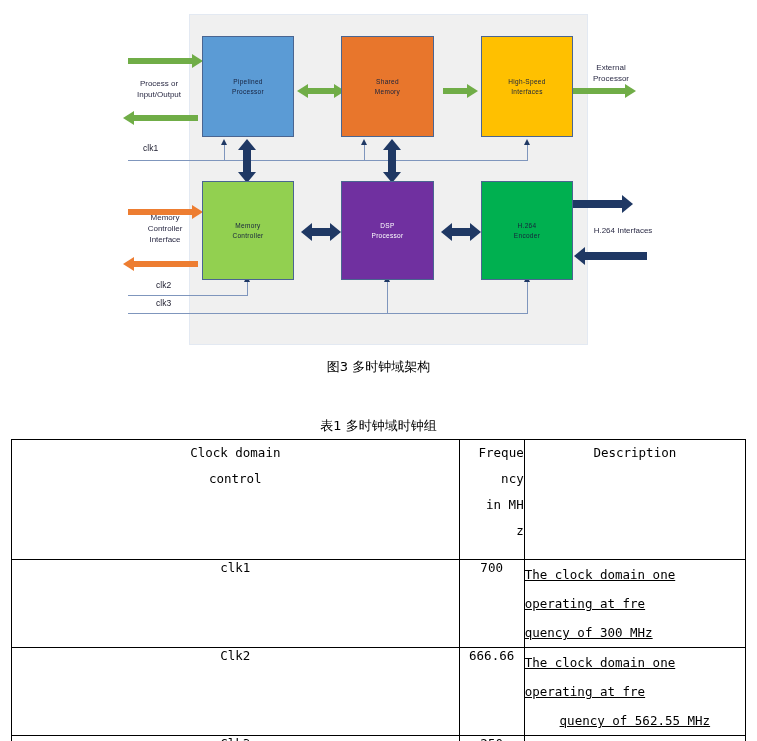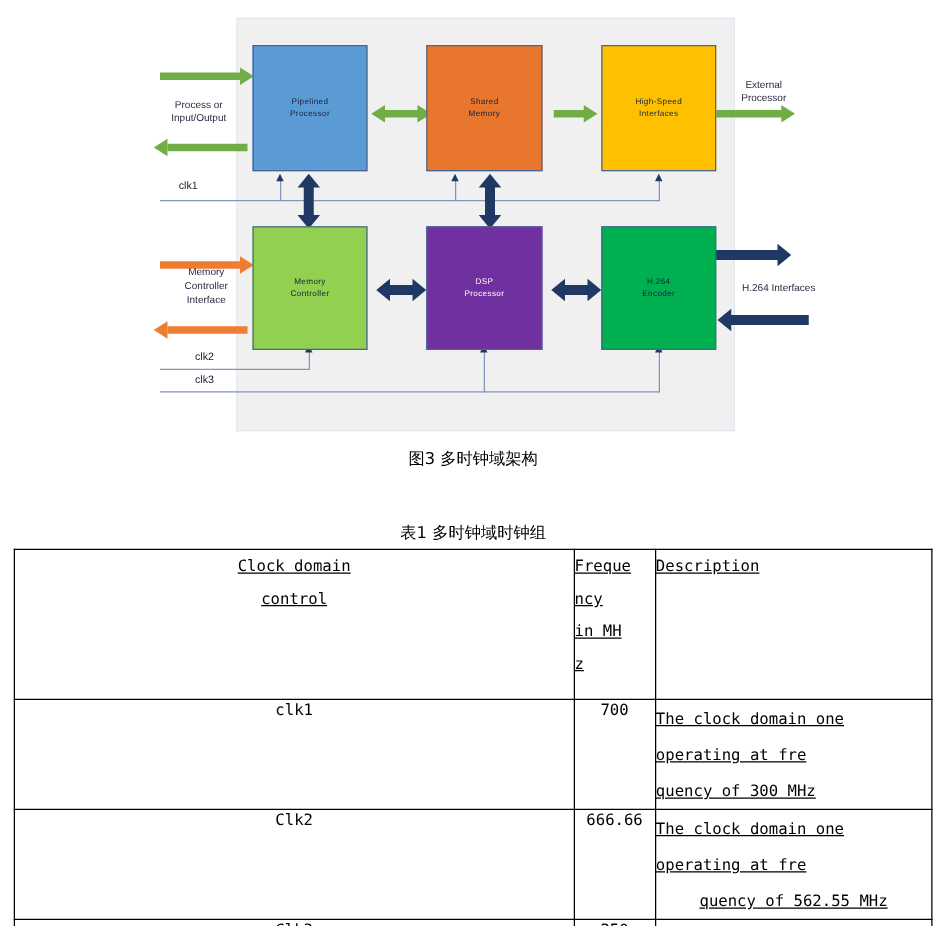--- a/index.html
+++ b/index.html
@@ -166,30 +166,30 @@
     border: 1px solid #000;
     padding: 0;
     vertical-align: top;
     font-weight: normal;
   }
   .c-name  { width: 447px; }
   .c-freq  { width: 65px; }
   .c-desc  { width: 221px; }
 
   .hdr-name { height: 120px; text-align: center; padding-top: 14px; box-sizing: border-box; line-height: 26px; }
-  .hdr-freq { height: 120px; text-align: left; padding-top: 14px; box-sizing: border-box; line-height: 26px; }
-  .hdr-desc { height: 120px; text-align: left; padding-top: 14px; box-sizing: border-box; line-height: 26px; }
+  .hdr-freq { height: 120px; text-align: right; padding-top: 14px; box-sizing: border-box; line-height: 26px; }
+  .hdr-desc { height: 120px; text-align: center; padding-top: 14px; box-sizing: border-box; line-height: 26px; }
 
   .cell-name { height: 58px; text-align: center; padding-top: 12px; box-sizing: border-box; }
   .cell-freq { height: 58px; text-align: center; padding-top: 12px; box-sizing: border-box; }
   .cell-desc { height: 58px; padding: 12px 4px 0 6px; box-sizing: border-box; line-height: 29px; text-decoration: underline; }
   .desc-l1 { display: block; text-align: left; }
   .desc-l2 { display: block; }
   .desc-l2.center { text-align: center; }
-  .hdr-sub { display:block;text-decoration:underline; }
+  .hdr-sub { display:block; }
 </style>
 </head>
 <body>
 
 <div id="figure">
 
   <div class="panel"></div>
 
   <div class="hline" style="left:128px; top:160px; width:400px;"></div>
   <div class="vline" style="left:527px; top:144px; height:17px;"></div>

